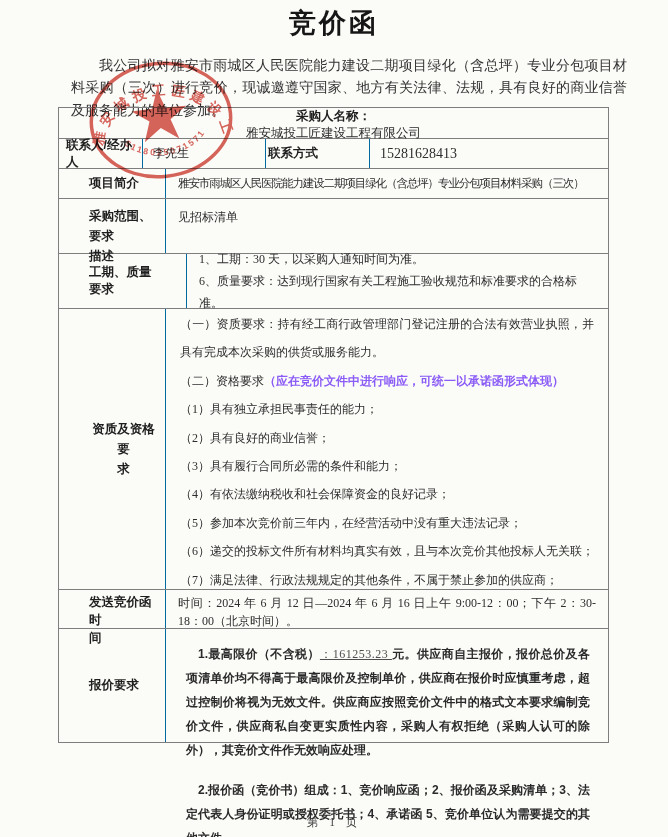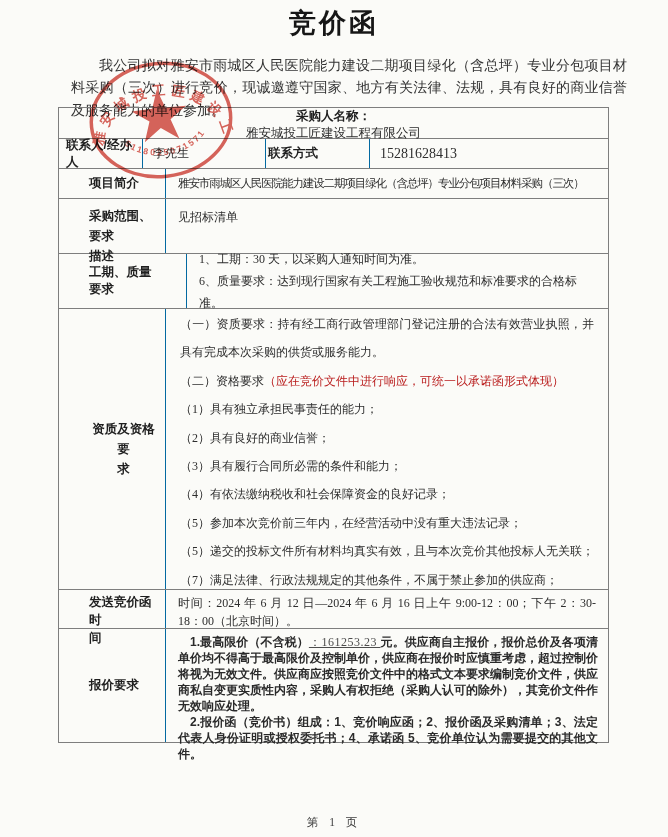--- a/index.html
+++ b/index.html
@@ -57,25 +57,25 @@
   .r7 .c-lbl{justify-content:center;text-align:center;display:flex;}
   .r7 .c-val{justify-content:flex-start;padding:1px 14px 0 14px;}
   .r7 p{margin:0;line-height:28.4px;text-align:justify;}
   .r8{height:39px;}
   .r8 .c-lbl{align-items:flex-start;padding-top:3px;display:block;}
   .r8 .c-lbl .lline{line-height:18px;}
   .r8 .c-val{justify-content:flex-start;padding-top:4px;}
   .r8 .c-val .line{line-height:18px;text-align:justify;}
   .r9{height:114px;}
   .r9 .c-val{padding:5px 10px 4px 12px;justify-content:flex-start;}
-  .r9 p{margin:0;line-height:16px;text-align:justify;text-indent:1em;
+  .r9 p{margin:8px;line-height:24px;text-align:justify;text-indent:1em;
         font-weight:700;font-family:"Liberation Sans", sans-serif;font-size:12px;color:#2a2a2a;}
   .price{font-weight:400;font-family:"Liberation Serif", serif;
          text-decoration:underline;color:#4d4d4d;letter-spacing:.5px;}
-  .boldrun{font-weight:400;font-family:"Liberation Sans", sans-serif;color:#b91c1c;}
+  .boldrun{font-weight:700;font-family:"Liberation Sans", sans-serif;color:#8b5cf6;}
   .footer{
     position:absolute;top:815px;left:0;width:100%;text-align:center;
     font-size:11.5px;color:#3d3d3d;letter-spacing:4px;
   }
 </style>
 </head>
 <body>
 
 <div class="title">竞价函</div>
 
@@ -127,21 +127,21 @@
         </span>
     </div>
     <div class="cell c-val">
       <p>（一）资质要求：持有经工商行政管理部门登记注册的合法有效营业执照，并具有完成本次采购的供货或服务能力。</p>
       <p><span>（二）资格要求</span><span class="boldrun">（应在竞价文件中进行响应，可统一以承诺函形式体现）</span></p>
       <p>（1）具有独立承担民事责任的能力；</p>
       <p>（2）具有良好的商业信誉；</p>
       <p>（3）具有履行合同所必需的条件和能力；</p>
       <p>（4）有依法缴纳税收和社会保障资金的良好记录；</p>
       <p>（5）参加本次竞价前三年内，在经营活动中没有重大违法记录；</p>
-      <p>（5）递交的投标文件所有材料均真实有效，且与本次竞价其他投标人无关联；</p>
+      <p>（6）递交的投标文件所有材料均真实有效，且与本次竞价其他投标人无关联；</p>
       <p>（7）满足法律、行政法规规定的其他条件，不属于禁止参加的供应商；</p>
     </div>
   </div>
 
   <div class="trow r8">
     <div class="cell c-lbl lblf">
       <span class="lline">发送竞价函时</span>
       <span class="lline">间</span>
     </div>
     <div class="cell c-val">

